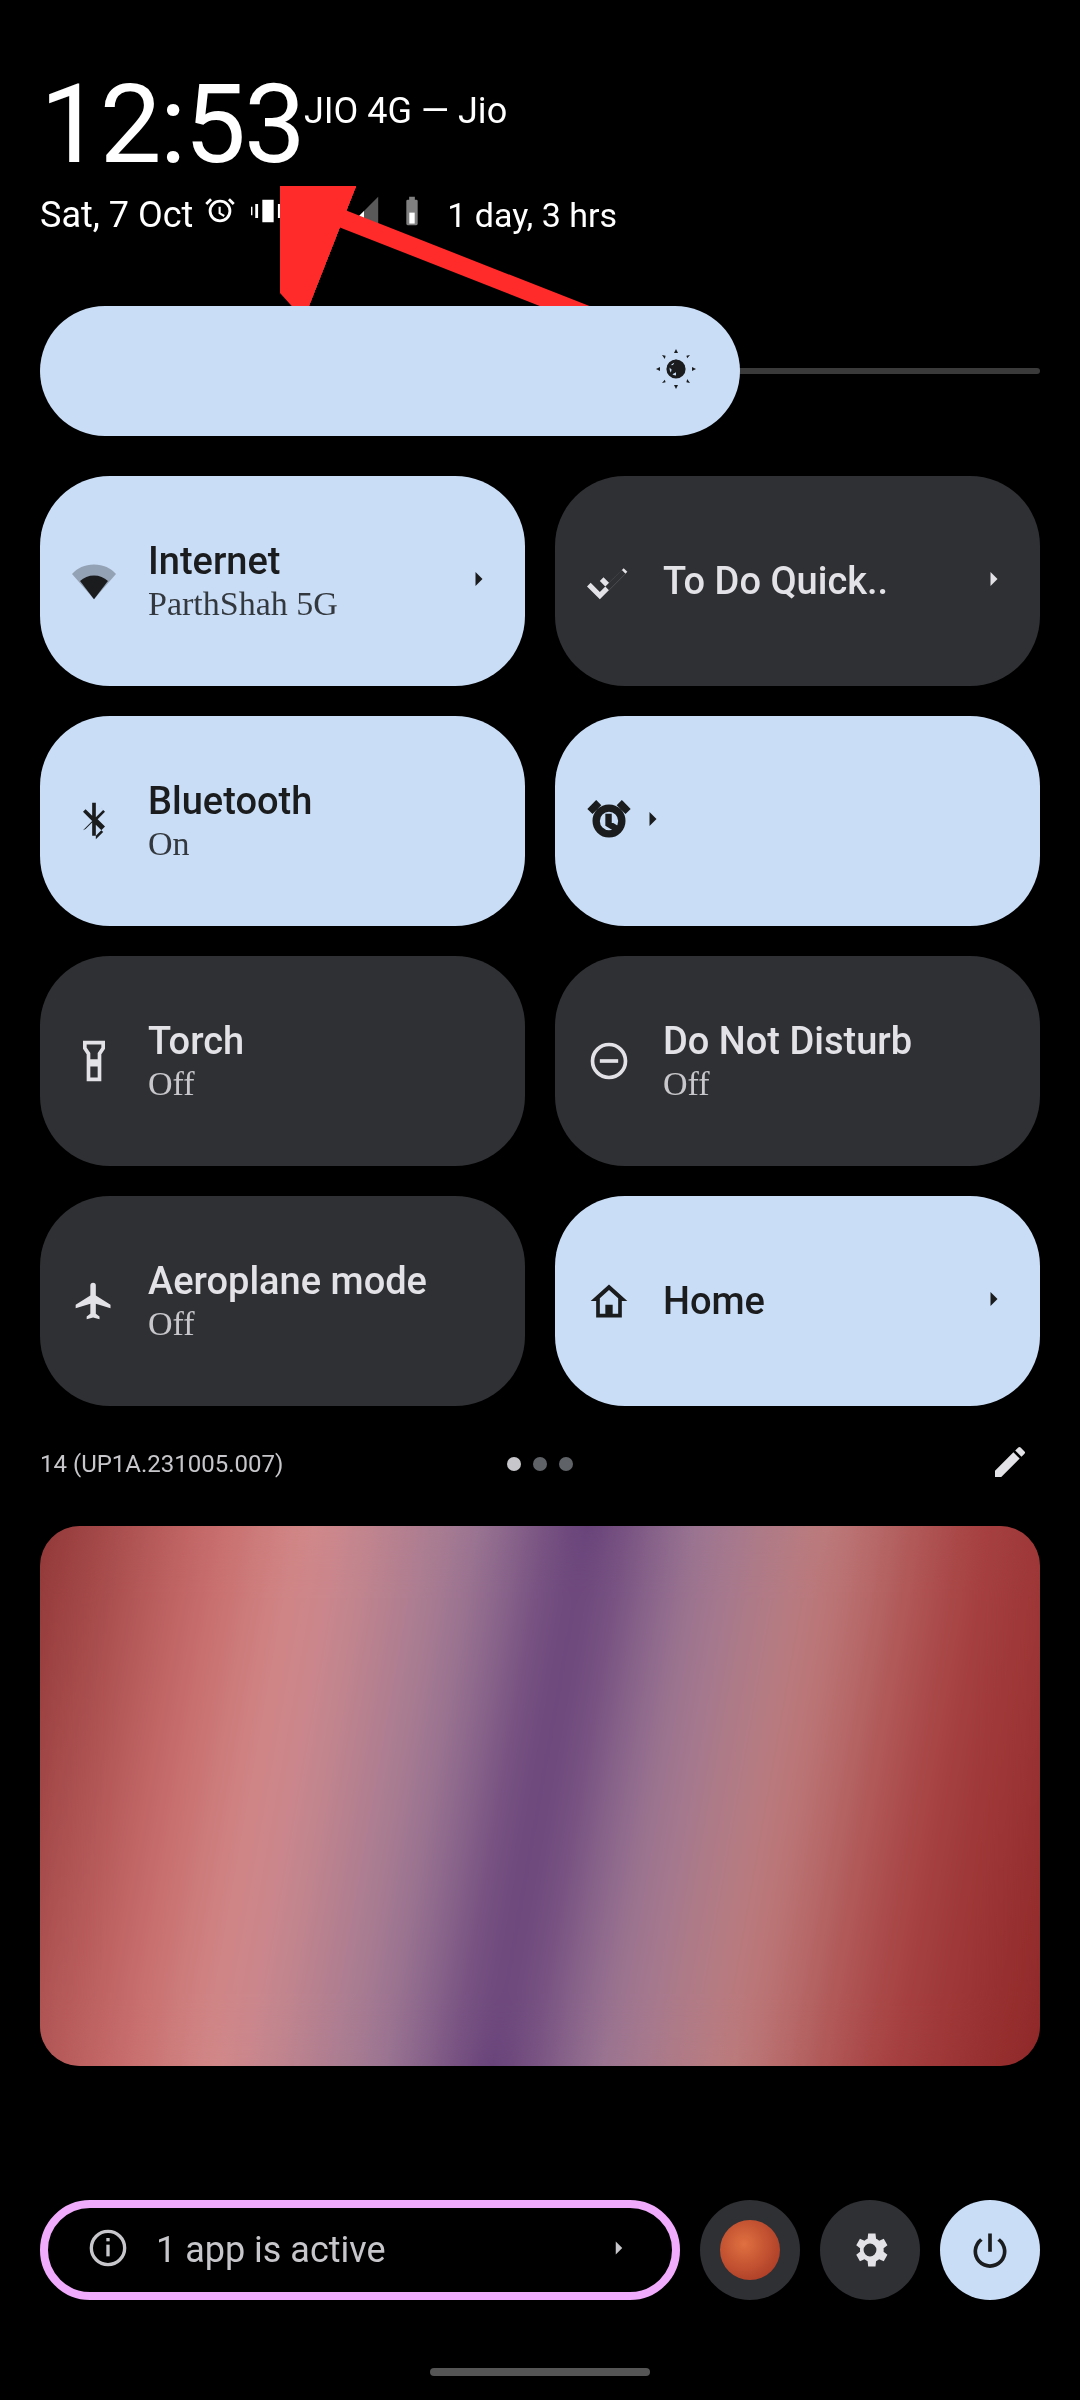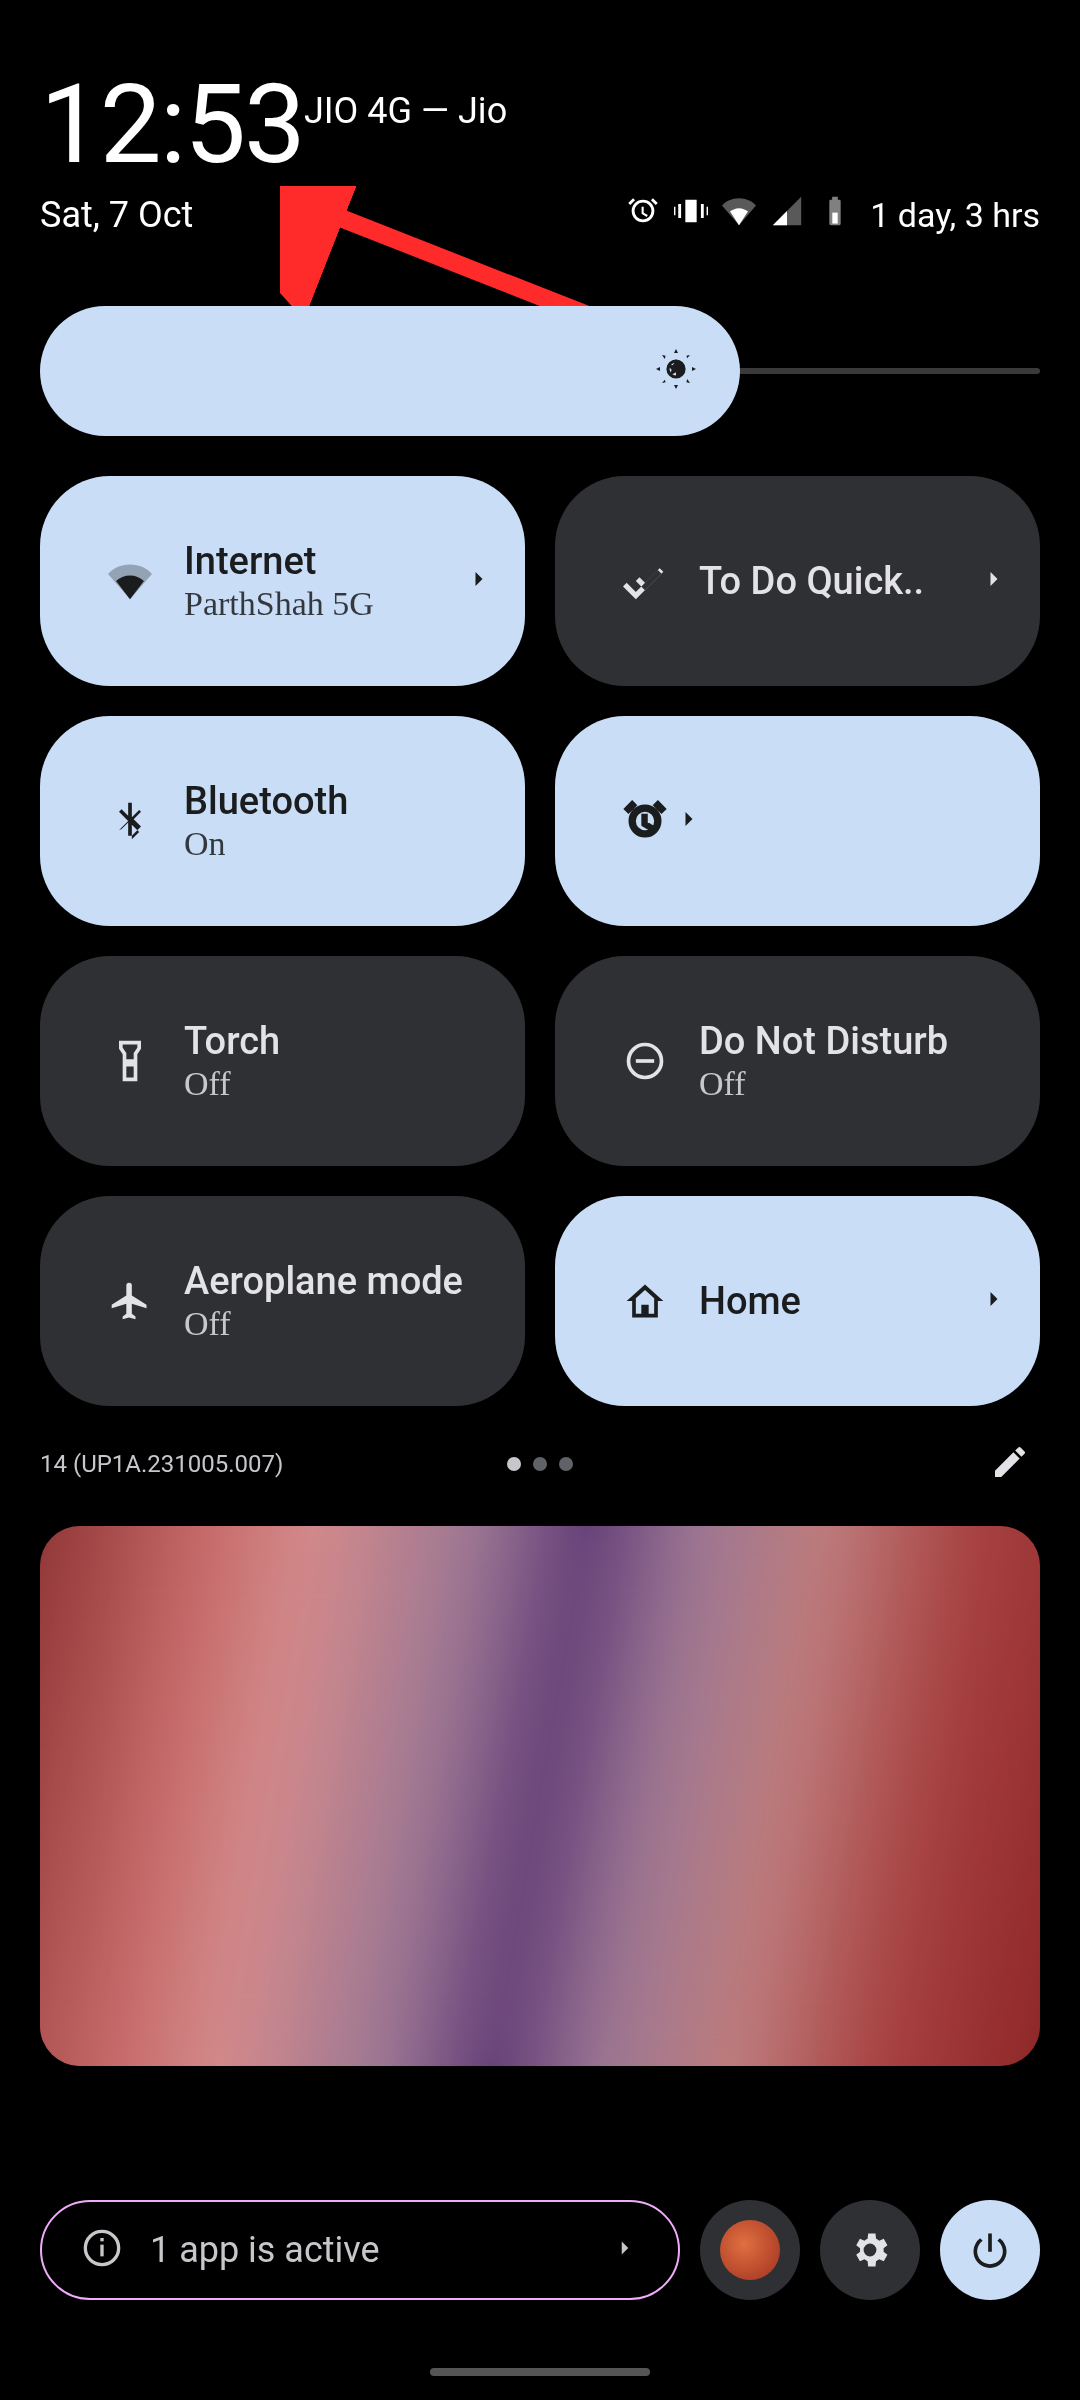--- a/index.html
+++ b/index.html
@@ -2,33 +2,33 @@
 <html><head>
 <meta charset="utf-8">
 <style>
   * { box-sizing: border-box; margin: 0; padding: 0; }
   html, body { width: 1080px; height: 2400px; background: #000; color: #fff; font-family: "Google Sans", "Roboto", -apple-system, sans-serif; position: relative; overflow: hidden; }
   
   .header { padding: 70px 40px 20px 40px; }
   .header-top { display: flex; justify-content: flex-start; align-items: flex-start; }
   .clock { font-size: 110px; font-weight: 400; letter-spacing: -2px; line-height: 1; }
   .carrier { font-size: 36px; margin-top: 20px; }
-  .header-second { display: flex; justify-content: space-between; align-items: center; margin-top: 14px; }
+  .header-second { display: flex; align-items: center; margin-top: 14px; gap: 10px; }
   .date { font-size: 36px; }
   .status-icons { display: flex; align-items: center; gap: 14px; font-size: 34px; }
   .status-icons svg { width: 34px; height: 34px; fill: #fff; }
   .battery-text { font-size: 34px; margin-left: 4px; }
   
   .brightness-row { display: flex; align-items: center; padding: 0 40px; margin-top: 50px; }
   .brightness-pill { width: 700px; height: 130px; background: #c9ddf6; border-radius: 65px; position: relative; display: flex; align-items: center; justify-content: flex-end; padding-right: 40px; }
   .brightness-icon svg { width: 48px; height: 48px; fill: #1a1c1e; }
   .brightness-track { flex: 1; height: 6px; background: #3a3a3a; margin-left: -8px; border-radius: 3px; }
   
   .tiles { display: grid; grid-template-columns: 1fr 1fr; gap: 30px; padding: 40px 40px 0 40px; }
-  .tile { height: 210px; border-radius: 70px; display: flex; align-items: center; padding: 0 30px 0 60px; position: relative; }
+  .tile { height: 210px; border-radius: 70px; display: flex; align-items: center; padding: 0 30px 0 24px; position: relative; }
   .tile.on { background: #c9ddf6; color: #1a1c1e; }
   .tile.off { background: #2f3033; color: #e3e2e6; }
   .tile-icon { width: 60px; display: flex; justify-content: center; flex-shrink: 0; }
   .tile-icon svg { width: 44px; height: 44px; }
   .tile.on .tile-icon svg { fill: #1a1c1e; }
   .tile.off .tile-icon svg { fill: #e3e2e6; }
   .tile-text { flex: 1; margin-left: 24px; min-width: 0; }
   .tile-title { font-size: 38px; font-weight: 500; white-space: nowrap; overflow: hidden; text-overflow: ellipsis; }
   .tile-sub { font-size: 34px; opacity: 0.85; margin-top: 2px; white-space: nowrap; overflow: hidden; text-overflow: ellipsis; font-family: Liberation Serif, serif; }
   .tile-chevron { width: 30px; flex-shrink: 0; }
@@ -40,21 +40,21 @@
   .build-text { font-size: 24px; color: #c7c6ca; }
   .page-dots { display: flex; gap: 12px; position: absolute; left: 50%; transform: translateX(-50%); }
   .dot { width: 14px; height: 14px; border-radius: 50%; background: #5f6368; }
   .dot.active { background: #c7c6ca; }
   .edit-icon svg { width: 40px; height: 40px; fill: #e3e2e6; }
   
   .notif-card { margin: 40px 40px 0 40px; height: 540px; border-radius: 40px; background: linear-gradient(100deg, #8b3030 0%, #c96a6a 15%, #d89090 25%, #9a7a9a 40%, #5a3a7a 50%, #9a7a9a 60%, #c08080 72%, #a84040 85%, #8a2020 100%); filter: blur(0px); position: relative; overflow: hidden; }
   .notif-blur { position: absolute; inset: 0; backdrop-filter: blur(30px); background: rgba(180,100,100,0.1); }
   
   .bottom-bar { position: absolute; bottom: 100px; left: 40px; right: 40px; display: flex; align-items: center; gap: 20px; }
-  .active-pill { flex: 1; height: 100px; border: 2px solid #f0abfc; border-radius: 60px; display: flex; align-items: center; padding: 0 40px; color: #c7c6ca; }
+  .active-pill { flex: 1; height: 100px; border: 8px solid #f0abfc; border-radius: 60px; display: flex; align-items: center; padding: 0 40px; color: #c7c6ca; }
   .active-pill .info-icon svg { width: 40px; height: 40px; fill: #c7c6ca; }
   .active-pill .label { flex: 1; font-size: 36px; margin-left: 28px; }
   .active-pill .chev svg { width: 26px; height: 26px; fill: #c7c6ca; }
   .circ-btn { width: 100px; height: 100px; border-radius: 50%; background: #2f3033; display: flex; align-items: center; justify-content: center; }
   .circ-btn svg { width: 44px; height: 44px; fill: #e3e2e6; }
   .circ-btn.power { background: #c9ddf6; }
   .circ-btn.power svg { fill: #1a1c1e; }
   .circ-btn.user { background: #2f3033; }
   .user-avatar { width: 60px; height: 60px; border-radius: 50%; background: radial-gradient(circle at 40% 40%, #e07040, #a03020); }
   

